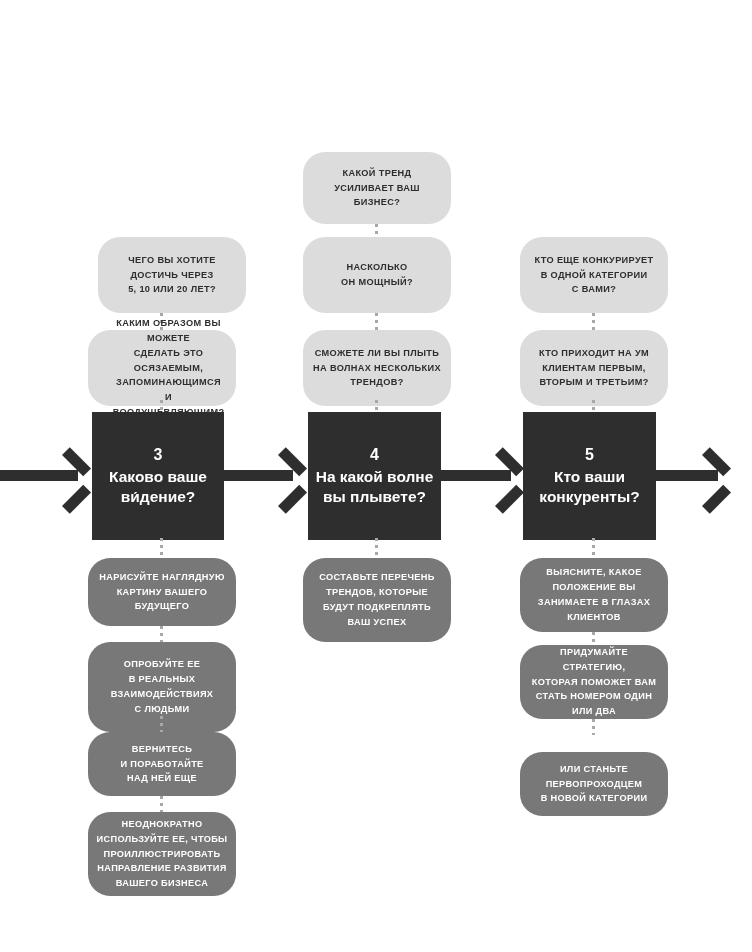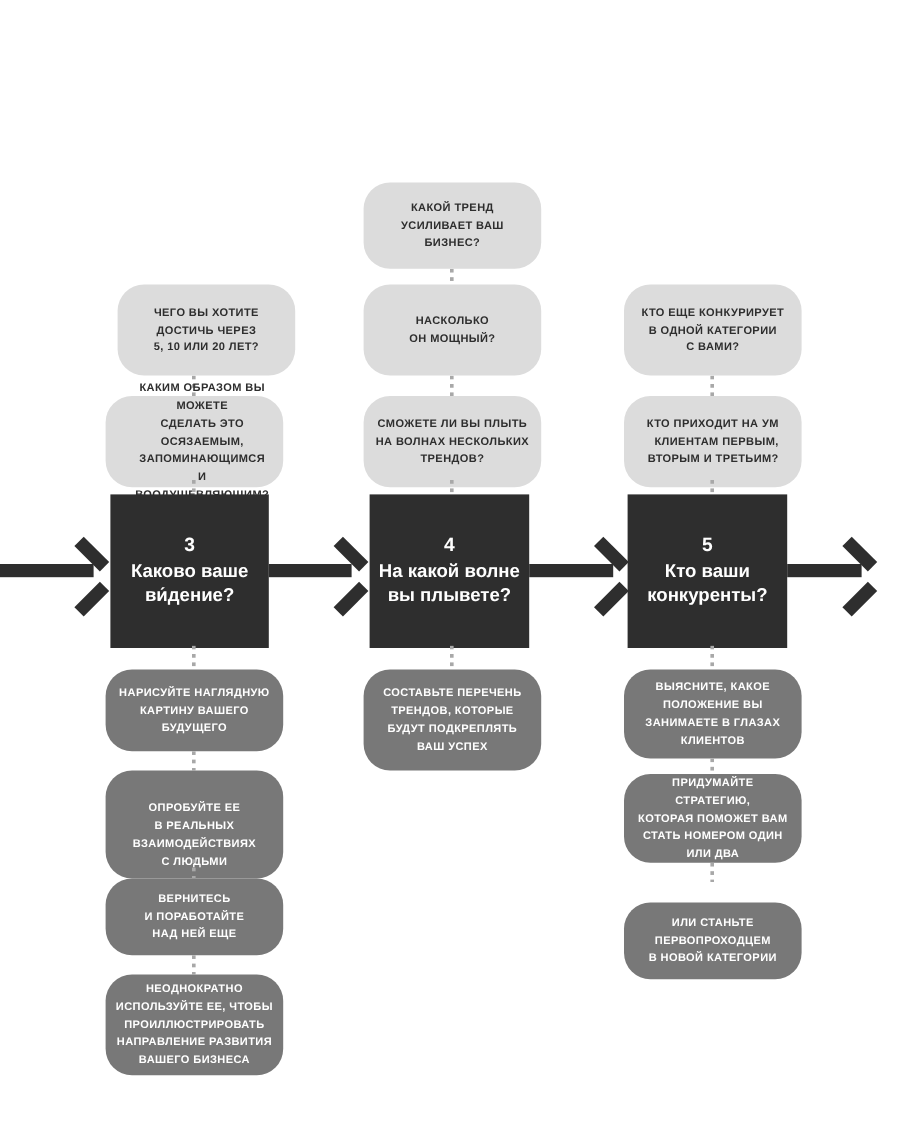--- a/index.html
+++ b/index.html
@@ -155,21 +155,21 @@
   </div>
 
   <div class="dots" style="left:160px; top:538px; height:22px;"></div>
   <div class="node mid" style="left:88px; top:558px; width:148px; height:68px;">
     <span class="txt">НАРИСУЙТЕ НАГЛЯДНУЮ
 КАРТИНУ ВАШЕГО
 БУДУЩЕГО</span>
   </div>
 
   <div class="dots" style="left:160px; top:626px; height:16px;"></div>
-  <div class="node mid" style="left:88px; top:642px; width:148px; height:90px;align-items:flex-end;">
+  <div class="node mid" style="left:88px; top:642px; width:148px; height:90px;">
     <span class="txt">ОПРОБУЙТЕ ЕЕ
 В РЕАЛЬНЫХ
 ВЗАИМОДЕЙСТВИЯХ
 С ЛЮДЬМИ</span>
   </div>
 
   <div class="dots" style="left:160px; top:716px; height:16px;"></div>
   <div class="node mid" style="left:88px; top:732px; width:148px; height:64px;">
     <span class="txt">ВЕРНИТЕСЬ
 И ПОРАБОТАЙТЕ
@@ -219,21 +219,21 @@
 ВАШ УСПЕХ</span>
   </div>
 
   <div class="node light" style="left:520px; top:237px; width:148px; height:76px;">
     <span class="txt">КТО ЕЩЕ КОНКУРИРУЕТ
 В ОДНОЙ КАТЕГОРИИ
 С ВАМИ?</span>
   </div>
   <div class="dots" style="left:592px; top:313px; height:17px;"></div>
 
-  <div class="node light" style="left:520px; top:330px; width:148px; height:76px;text-align:right;">
+  <div class="node light" style="left:520px; top:330px; width:148px; height:76px;">
     <span class="txt">КТО ПРИХОДИТ НА УМ
 КЛИЕНТАМ ПЕРВЫМ,
 ВТОРЫМ И ТРЕТЬИМ?</span>
   </div>
   <div class="dots" style="left:592px; top:400px; height:14px;"></div>
 
   <div class="stage" style="left:523px; top:412px; width:133px; height:128px;">
     <div class="num">5</div>
     <div class="title">Кто ваши
 конкуренты?</div>

